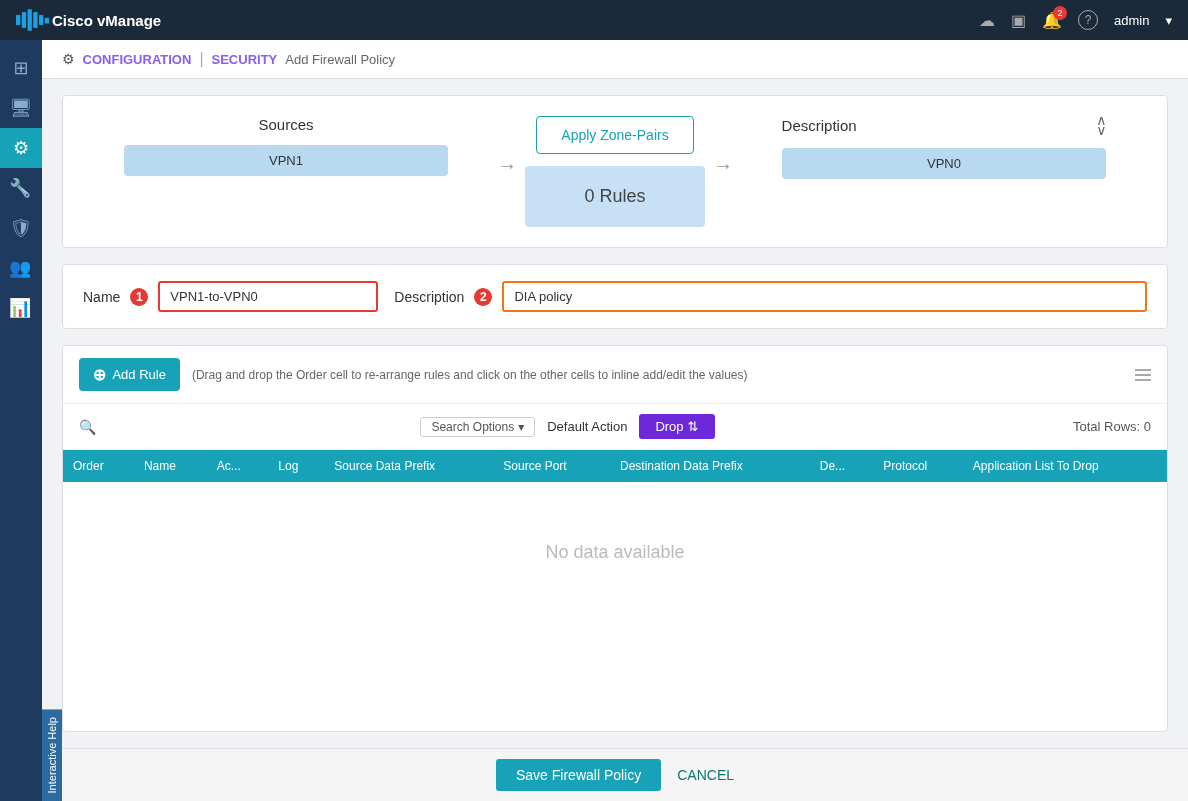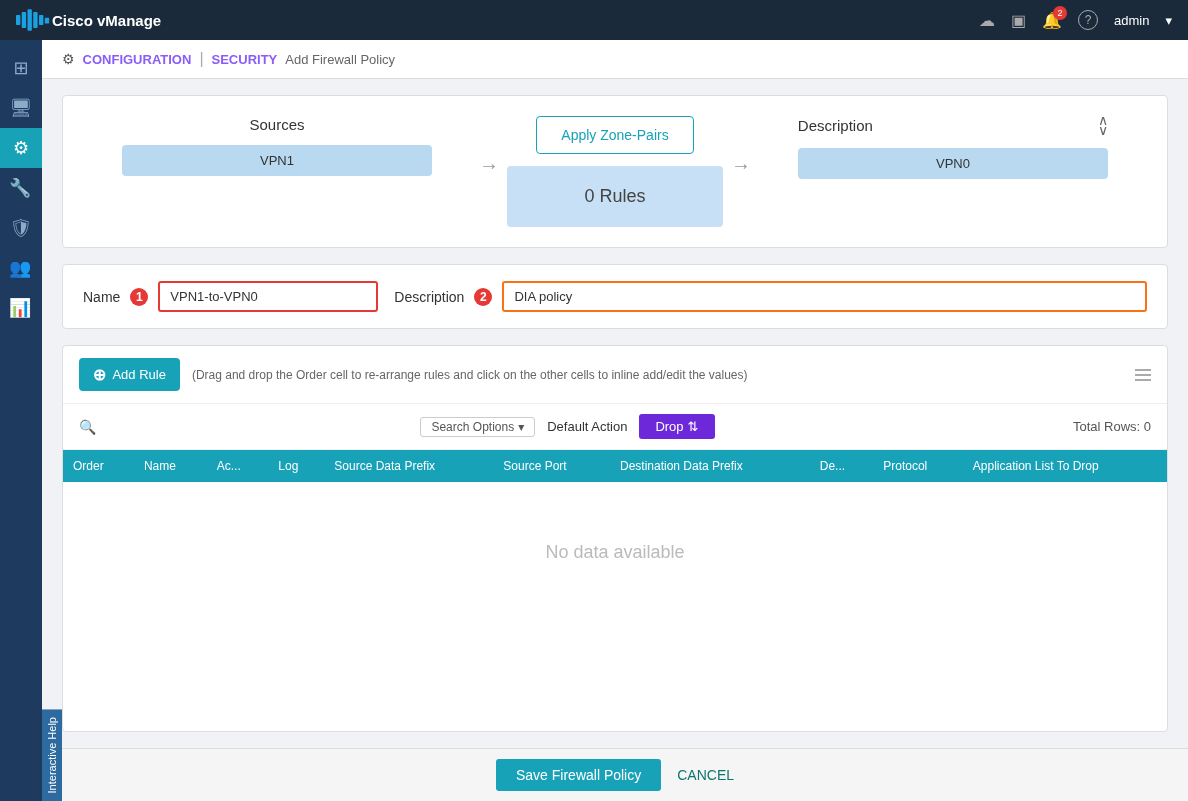--- a/index.html
+++ b/index.html
@@ -146,21 +146,21 @@
       cursor: pointer;
       font-weight: 500;
     }
     .rules-box {
       background: #c8e0f5;
       border-radius: 4px;
       padding: 20px 40px;
       text-align: center;
       font-size: 18px;
       color: #444;
-      width: 216px;
+      width: 180px;
       margin-top: 0;
     }
     .arrow {
       display: flex;
       align-items: center;
       justify-content: center;
       color: #999;
       font-size: 20px;
       padding: 0 8px;
       margin-top: 36px;

